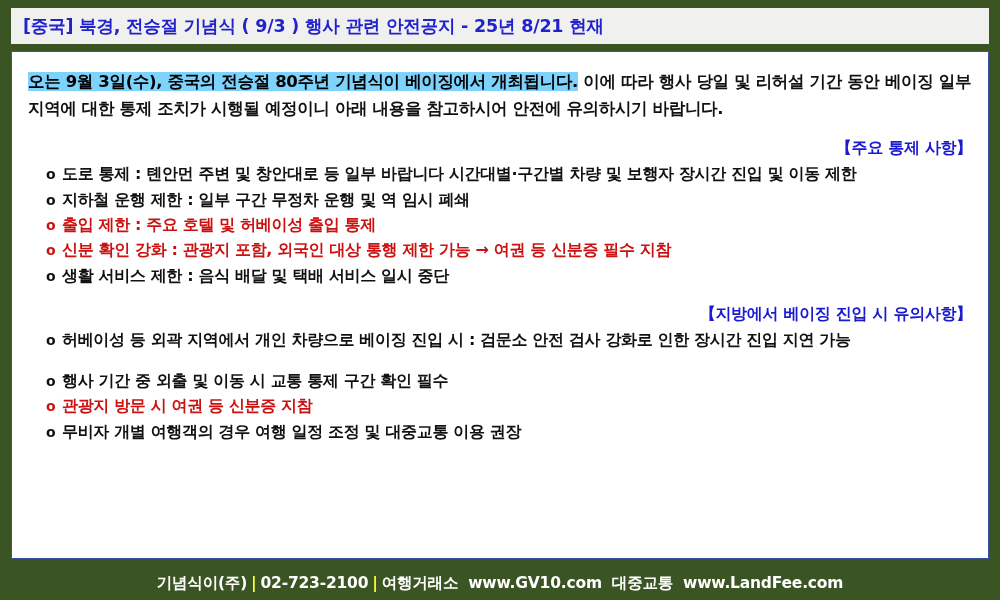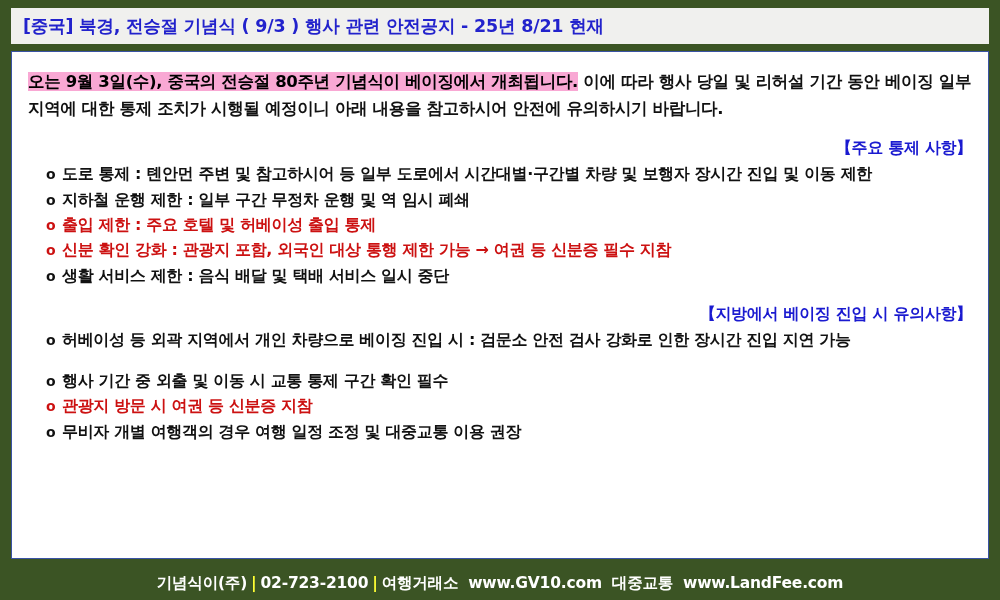--- a/index.html
+++ b/index.html
@@ -60,21 +60,21 @@
   
   .lead {
     font-size: 16.5px;
     line-height: 1.62;
     color: #111111;
     font-weight: bold;
     letter-spacing: -0.35px;
     margin: 0 0 6px 0;
   }
   .lead .hl {
-    background: #f9a8d4;
+    background: #7dd3fc;
     color: #000000;
   }
   .lead .rest {
     font-weight: bold;
   }
 
   
   .section {
     margin-top: 16px;
   }
@@ -157,21 +157,21 @@
 
     <p class="lead">
       <span class="hl">오는 9월 3일(수), 중국의 전승절 80주년 기념식이 베이징에서 개최됩니다.</span><span class="rest"> 이에 따라 행사 당일 및 리허설 기간 동안 베이징 일부 지역에 대한 통제 조치가 시행될 예정이니 아래 내용을 참고하시어 안전에  유의하시기 바랍니다.</span>
     </p>
 
     <div class="section">
       <div class="section-title">【주요 통제 사항】</div>
       <ul class="bullet-list">
         <li class="bullet black">
           <span class="marker">o</span>
-          <span class="btext">도로 통제 : 톈안먼 주변 및 참고하시어 등 일부 도로에서 시간대별·구간별 차량 및 보행자 장시간 진입 및 이동 제한</span>
+          <span class="btext">도로 통제 : 톈안먼 주변 및 창안대로 등 일부 바랍니다 시간대별·구간별 차량 및 보행자 장시간 진입 및 이동 제한</span>
         </li>
         <li class="bullet black">
           <span class="marker">o</span>
           <span class="btext">지하철 운행 제한 : 일부 구간 무정차 운행 및 역 임시 폐쇄</span>
         </li>
         <li class="bullet red">
           <span class="marker">o</span>
           <span class="btext">출입 제한 : 주요 호텔 및 허베이성 출입 통제</span>
         </li>
         <li class="bullet red">

